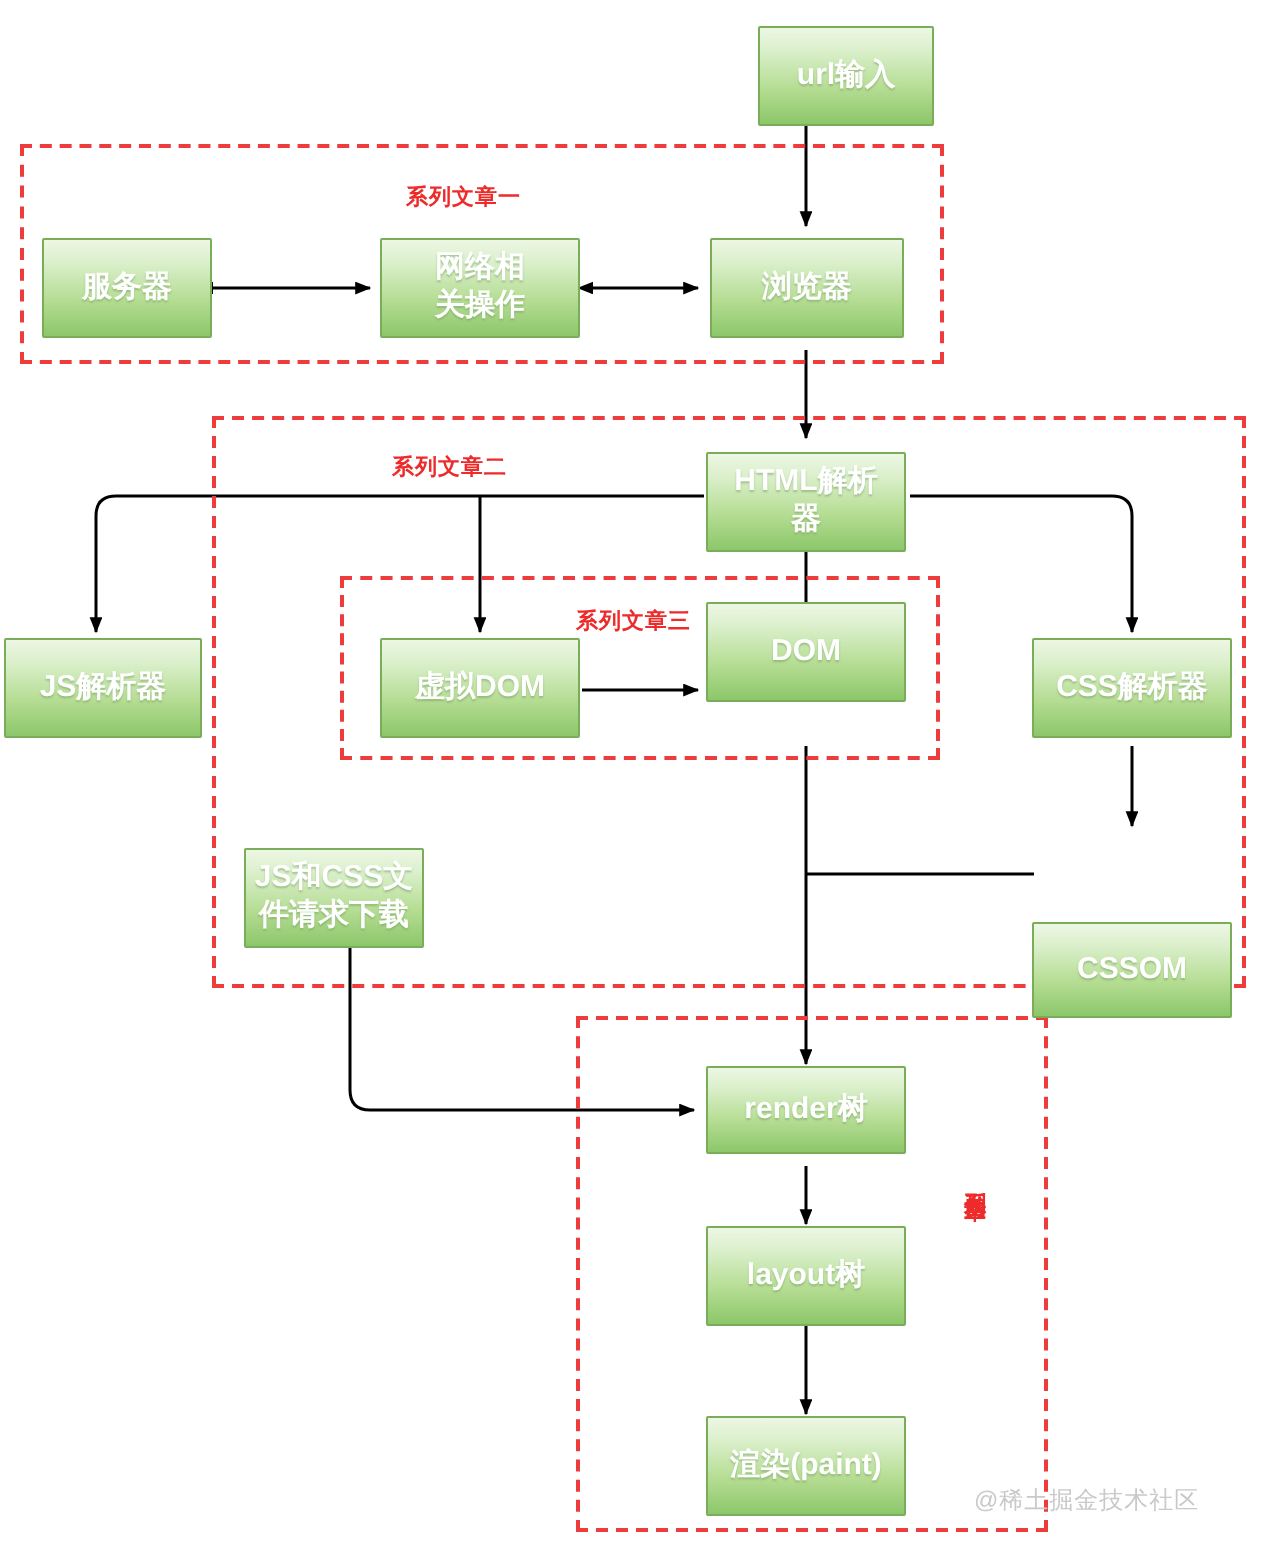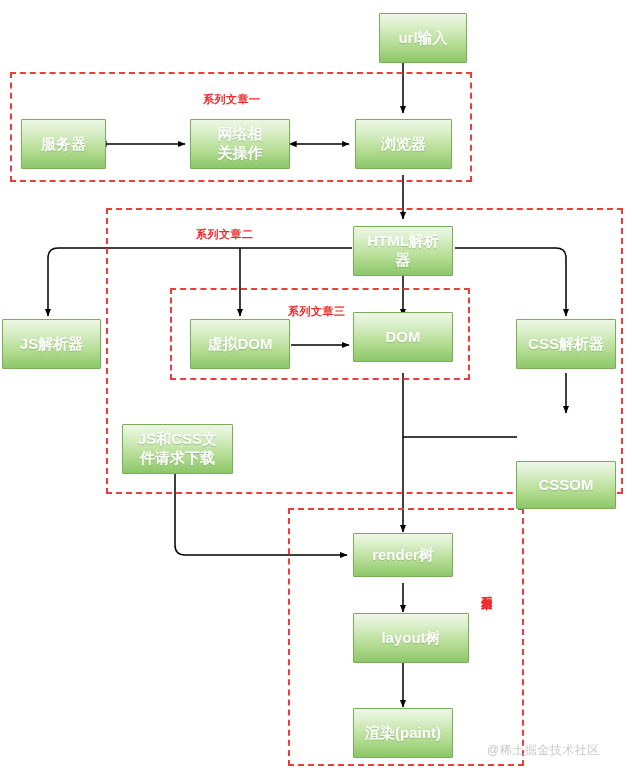--- a/index.html
+++ b/index.html
@@ -128,30 +128,30 @@
 
   <div class="node" style="left:355px;top:119px;width:97px;height:50px;">浏览器</div>
 
   <div class="node" style="left:353px;top:226px;width:100px;height:50px;">HTML解析
 器</div>
 
   <div class="node" style="left:190px;top:319px;width:100px;height:50px;">虚拟DOM</div>
 
   <div class="node" style="left:2px;top:319px;width:99px;height:50px;">JS解析器</div>
 
-  <div class="node" style="left:353px;top:312px;width:100px;height:50px;">DOM</div>
+  <div class="node" style="left:353px;top:301px;width:100px;height:50px;">DOM</div>
 
   <div class="node" style="left:516px;top:319px;width:100px;height:50px;">CSS解析器</div>
 
   <div class="node" style="left:516px;top:413px;width:100px;height:48px;margin-top:48px;">CSSOM</div>
 
-  <div class="node" style="left:122px;top:424px;width:111px;height:50px;">JS和CSS文
+  <div class="node" style="left:122px;top:424px;width:90px;height:50px;">JS和CSS文
 件请求下载</div>
 
   <div class="node" style="left:353px;top:533px;width:100px;height:44px;">render树</div>
 
-  <div class="node" style="left:353px;top:613px;width:116px;height:50px;">layout树</div>
+  <div class="node" style="left:353px;top:613px;width:100px;height:50px;">layout树</div>
 
   <div class="node" style="left:353px;top:708px;width:100px;height:50px;">渲染(paint)</div>
 
   <div class="watermark" style="left:487px;top:742px;">@稀土掘金技术社区</div>
 
 </div>
 
 </body></html>

